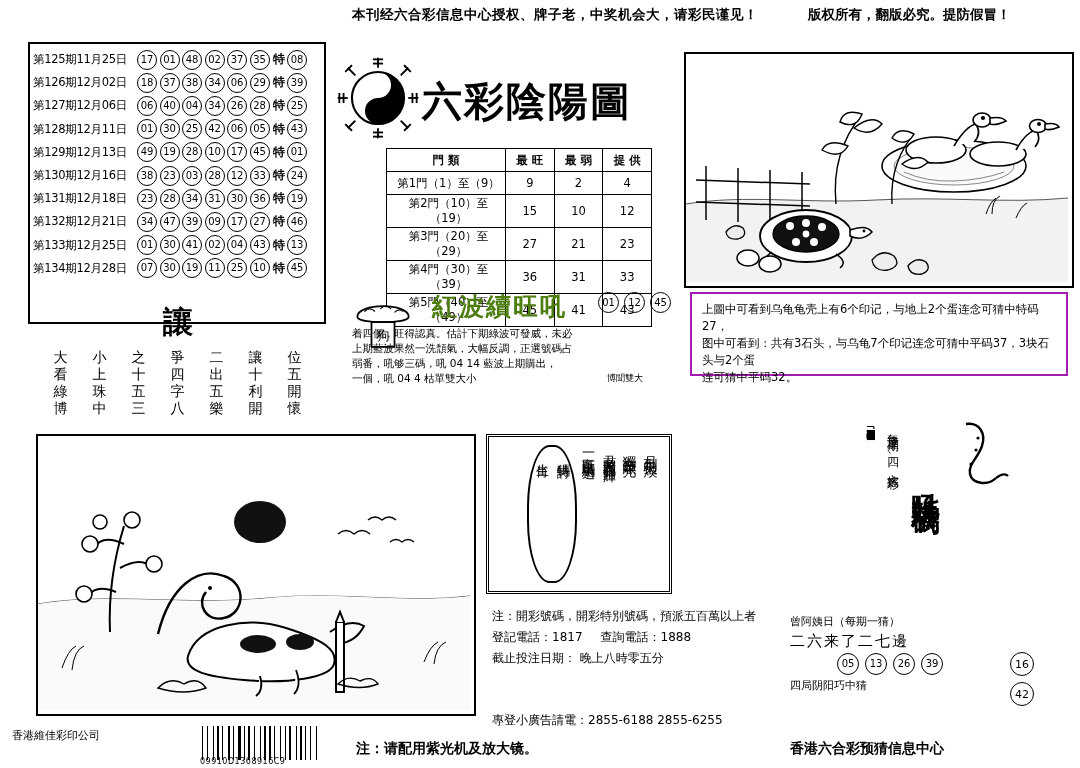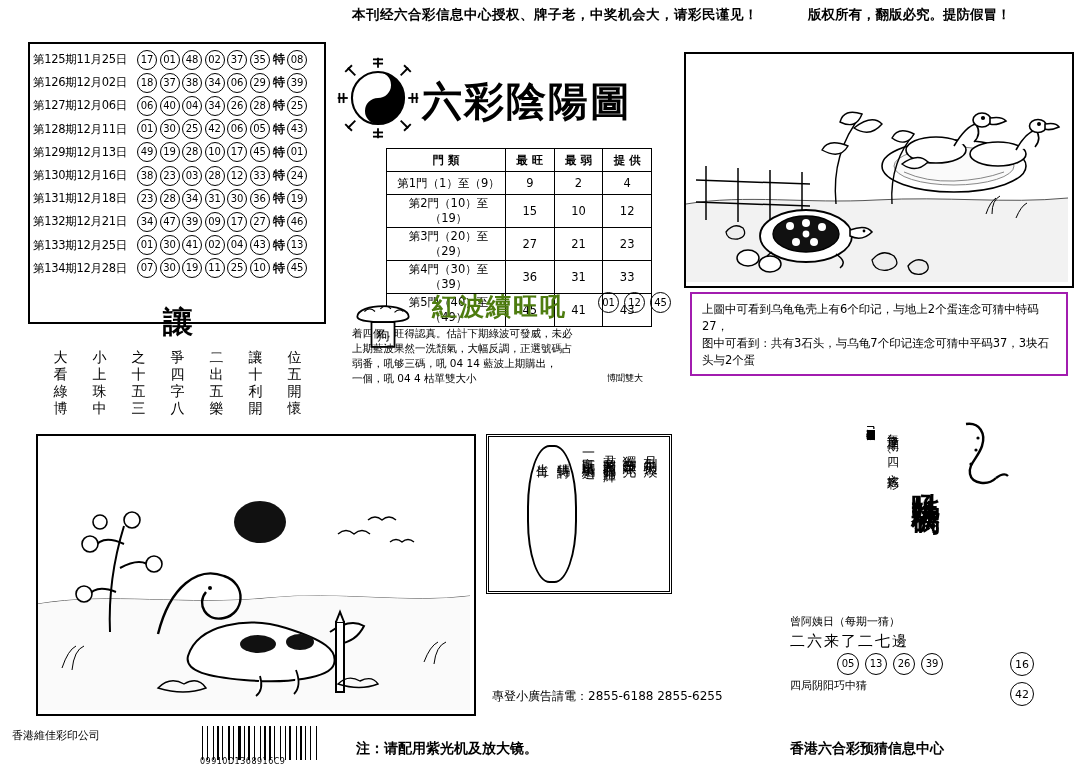--- a/index.html
+++ b/index.html
@@ -174,21 +174,21 @@
     font-size:12px;line-height:21px;
   }
   .notes .row{display:flex;gap:18px;}
   .bless{
     position:absolute;left:494px;top:672px;
     font-size:21px;font-weight:bold;color:#d0021b;
     font-family:"DejaVu Serif","Liberation Serif",serif;
     letter-spacing:2px;white-space:nowrap;
   }
   .adline{
-    position:absolute;left:492px;top:688px;font-size:12px;white-space:nowrap;
+    position:absolute;left:492px;top:712px;font-size:12px;white-space:nowrap;
   }
 
   
   .zeng{
     position:absolute;left:790px;top:614px;width:200px;text-align:left;
     font-size:11px;line-height:16px;
   }
   .zeng .big{font-size:15px;letter-spacing:2px;margin:3px 0 4px;}
   .zeng .balls{display:flex;justify-content:center;gap:6px;margin-bottom:3px;}
   .zeng .ball{width:20px;height:20px;font-size:10px;margin:0;}
@@ -545,20 +545,21 @@
         <path d="M300 160 q4 -12 10 -16"></path>
           <path d="M306 160 q0 -14 8 -18"></path>
         <path d="M330 164 q5 -12 11 -15"></path>
       </g>
     </svg>
   </div>
 
   <div class="cap-box">
     <div>上圖中可看到乌龟龟壳上有6个印记，与地上2个蛋连念可猜中特码27，</div>
     <div>图中可看到：共有3石头，与乌龟7个印记连念可猜中平码37，3块石头与2个蛋</div>
+    <div>连可猜中平码32。</div>
   </div>
 
   <div class="pic-bottom">
     <svg width="432" height="274" viewBox="0 0 432 274">
       <rect x="0" y="0" width="432" height="274" fill="#fff"></rect>
 
       <path d="M0 168 C70 156 150 170 230 162 C300 155 370 168 432 160" fill="none" stroke="#555" stroke-width="1"></path>
       <path d="M0 168 C70 156 150 170 230 162 C300 155 370 168 432 160 L432 274 L0 274 Z" fill="#fafafa"></path>
 
       <ellipse cx="222" cy="86" rx="26" ry="21" fill="#111"></ellipse>
@@ -641,20 +642,28 @@
     <circle cx="26" cy="18" r="1.6" fill="#000"></circle>
     <circle cx="24" cy="30" r="1.6" fill="#000"></circle>
     <circle cx="19" cy="44" r="1.6" fill="#000"></circle>
   </svg>
   <div class="sax-title">吼姊妹號碼</div>
   <div class="sax-balls" id="sax-balls-host">
       <div><span class="ball">16</span></div>
       <div><span class="ball">42</span></div>
     </div>
 
+  <div class="notes">
+    <div>注：開彩號碼，開彩特別號碼，預派五百萬以上者</div>
+    <div class="row">
+      <span>登記電話：1817</span>
+      <span>查詢電話：1888</span>
+    </div>
+    <div>截止投注日期：      晚上八時零五分</div>
+  </div>
   <div class="adline">專登小廣告請電：2855-6188   2855-6255</div>
 
   <div class="zeng">
     <div>曾阿姨日（每期一猜）</div>
     <div class="big">二六来了二七邊</div>
     <div class="balls" id="zeng-balls-host">
         <span class="ball">05</span>
         <span class="ball">13</span>
         <span class="ball">26</span>
         <span class="ball">39</span>

